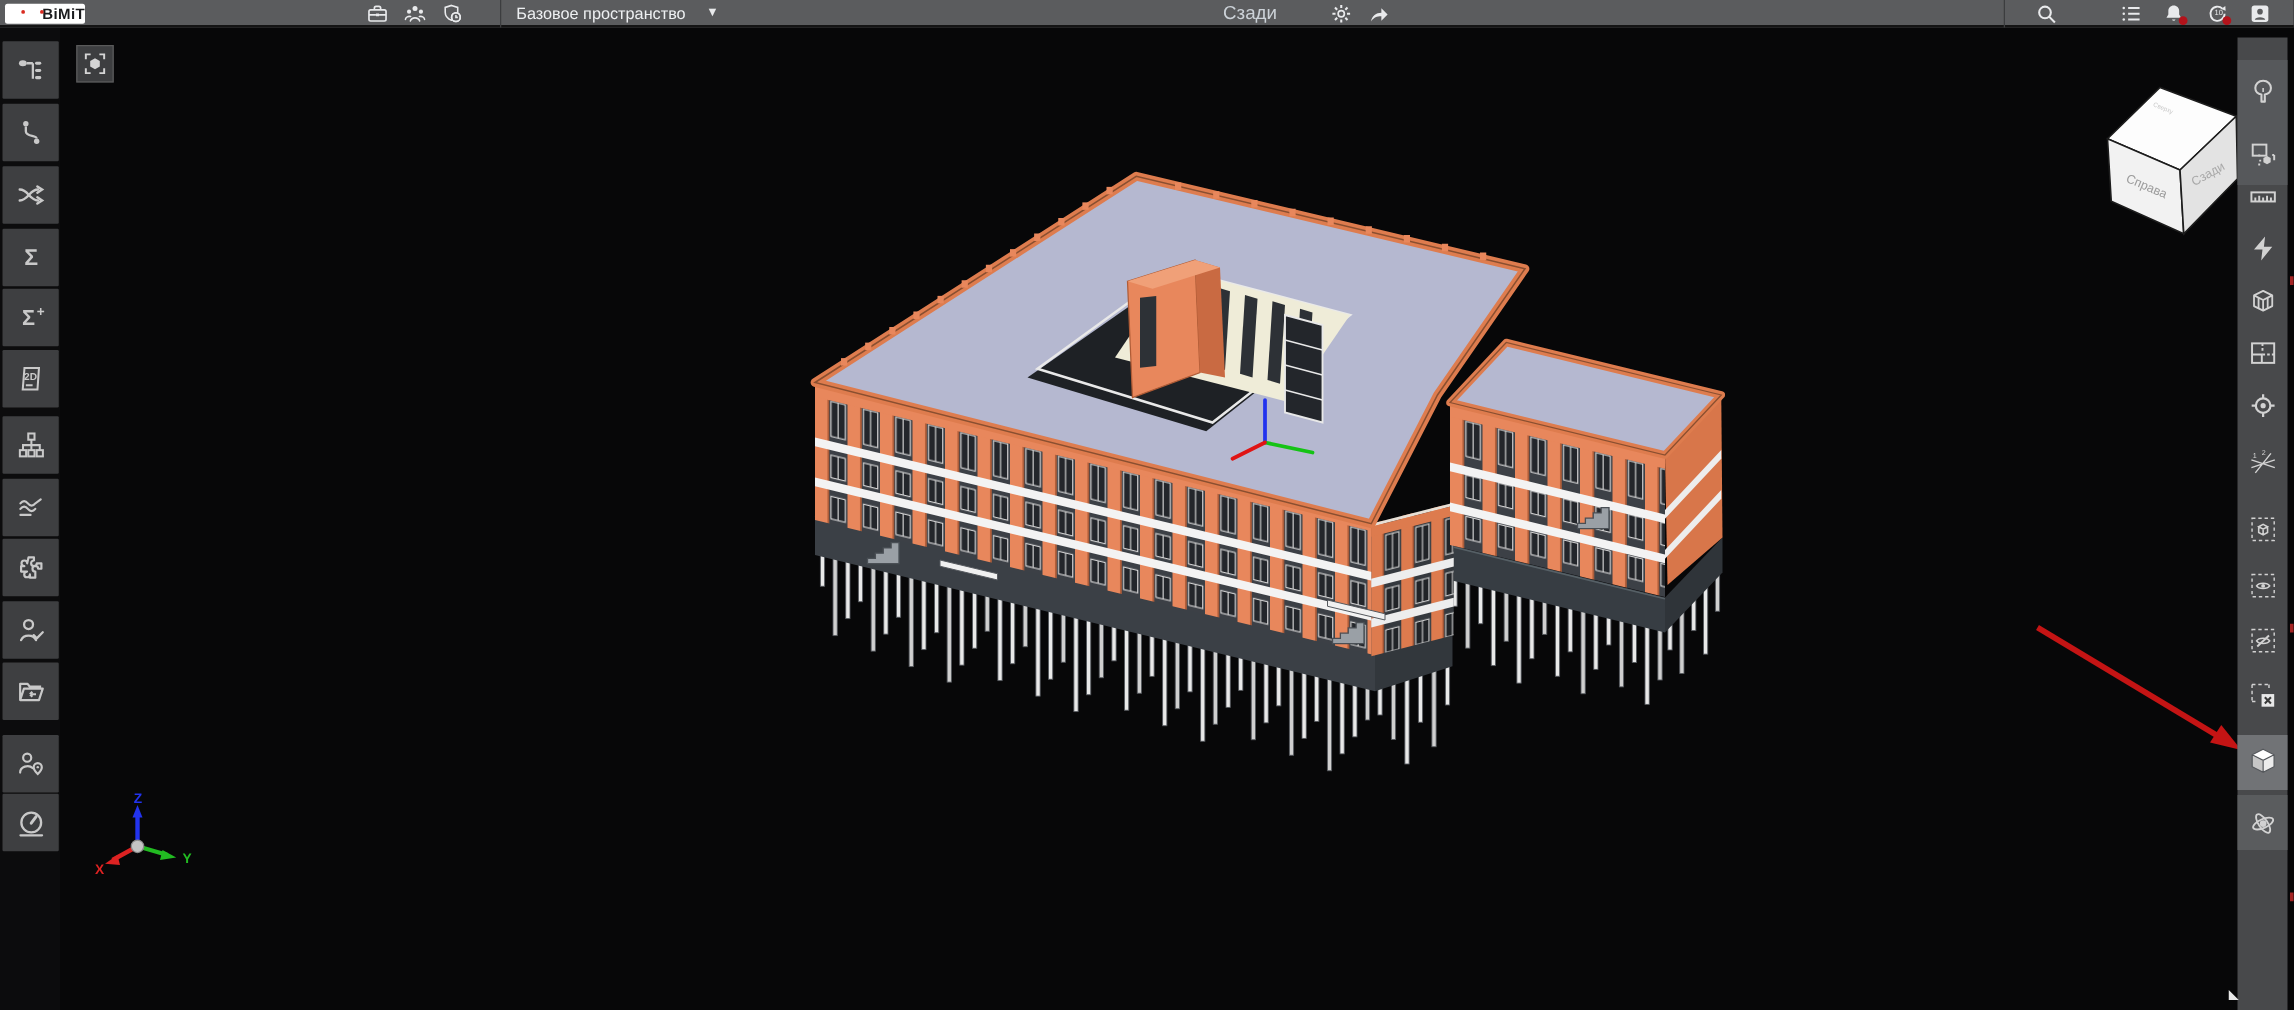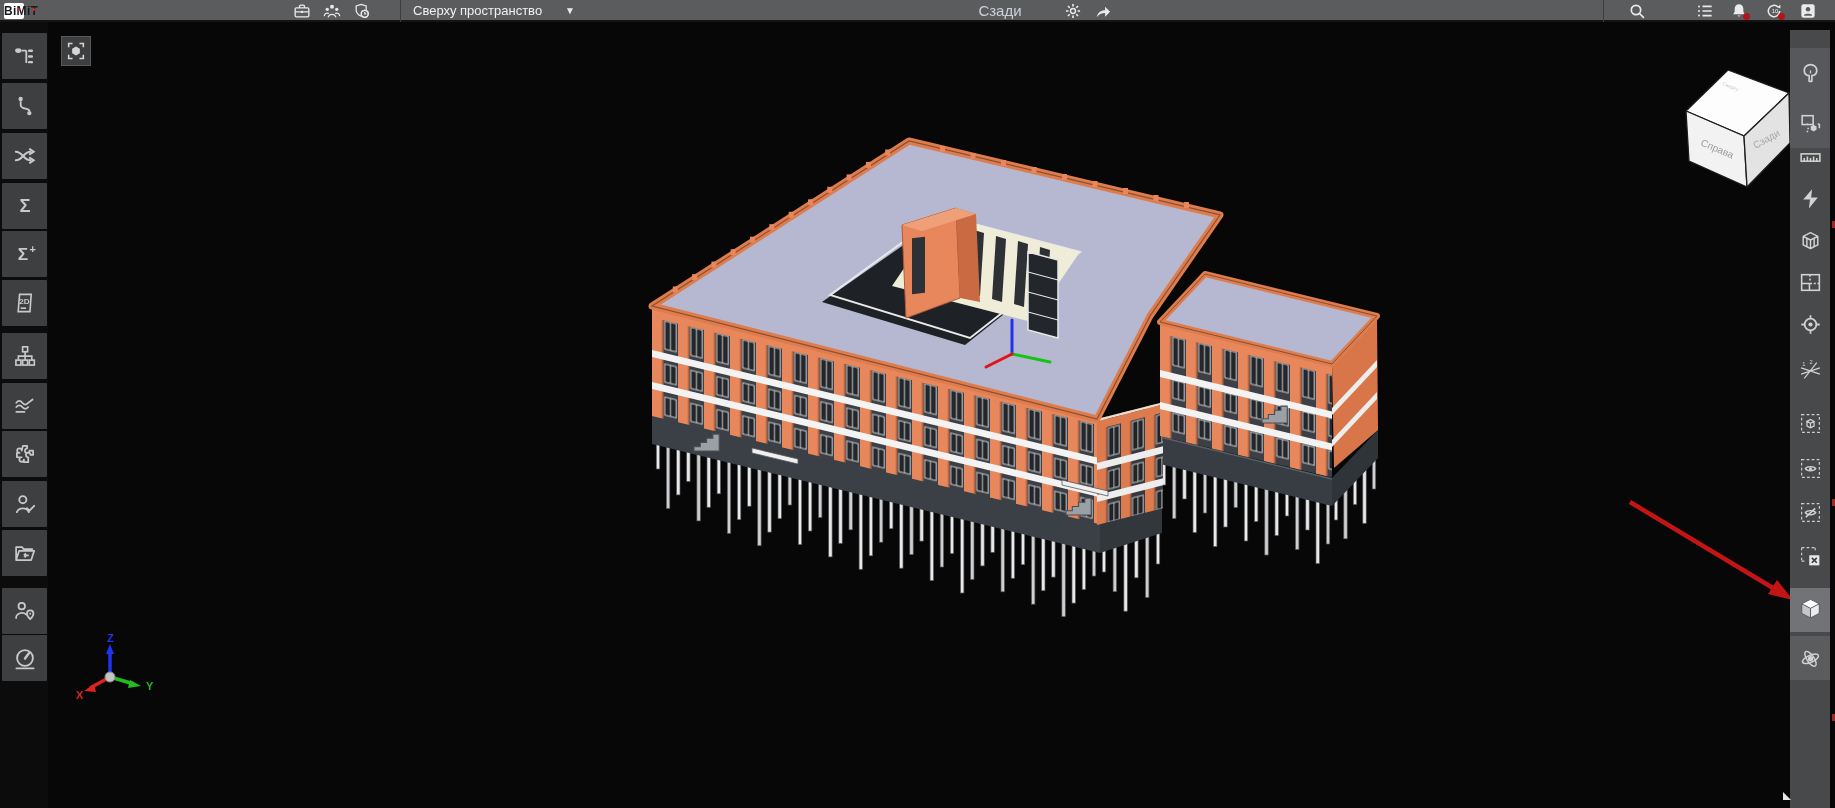--- a/index.html
+++ b/index.html
@@ -1,21 +1,21 @@
 <!DOCTYPE html>
 <html><head>
 <meta charset="utf-8">
 <style>
   html,body{margin:0;padding:0;width:1835px;height:808px;background:#070708;overflow:hidden;
     font-family:"Liberation Sans",sans-serif;}
   *{box-sizing:border-box;}
   
   .topbar{position:absolute;left:0;top:0;width:1835px;height:22px;background:#5b5c5e;
     border-bottom:2px solid #141414;z-index:40;}
-  .logo{position:absolute;left:4px;top:3px;width:20px;height:16px;background:#fff;border-radius:2px;
+  .logo{position:absolute;left:4px;top:3px;width:64px;height:16px;background:#fff;border-radius:2px;
     color:#1a1b1d;font-weight:bold;font-size:12px;line-height:16px;text-align:right;letter-spacing:.3px;}
   .logo .dot{position:absolute;width:3px;height:3px;border-radius:50%;background:#d92b20;top:4.5px;}
   .tb-ico{position:absolute;top:1px;width:20px;height:20px;color:#e9eaec;}
   .tb-ico svg{width:20px;height:20px;display:block;}
   .tb-div{position:absolute;top:0;width:1px;height:22px;background:#3c3d3f;}
   .ws-label{position:absolute;left:413px;top:0;height:22px;line-height:22px;color:#eef0f2;font-size:13px;}
   .caret{position:absolute;left:565px;top:0;height:22px;line-height:21px;color:#e9eaec;font-size:10px;}
   .proj-title{position:absolute;left:940px;top:0;width:120px;text-align:center;height:22px;line-height:22px;
     color:#ccd2d8;font-size:15px;}
   .badge-dot{position:absolute;width:7px;height:7px;border-radius:50%;background:#b3131b;top:13px;z-index:41;}
@@ -493,21 +493,21 @@
       <svg viewBox="0 0 24 24">
         <use href="#i-users"></use>
       </svg>
     </span>
   <span class="tb-ico" style="left:352px">
       <svg viewBox="0 0 24 24">
         <use href="#i-shieldclock"></use>
       </svg>
     </span>
   <span class="tb-div" style="left:400px"></span>
-  <span class="ws-label">Сверху пространство</span>
+  <span class="ws-label">Базовое пространство</span>
   <span class="caret">▼</span>
   <span class="proj-title">Сзади</span>
   <span class="tb-ico" style="left:1063px">
       <svg viewBox="0 0 24 24">
         <use href="#i-gear"></use>
       </svg>
     </span>
   <span class="tb-ico" style="left:1093px">
       <svg viewBox="0 0 24 24">
         <use href="#i-share"></use>

